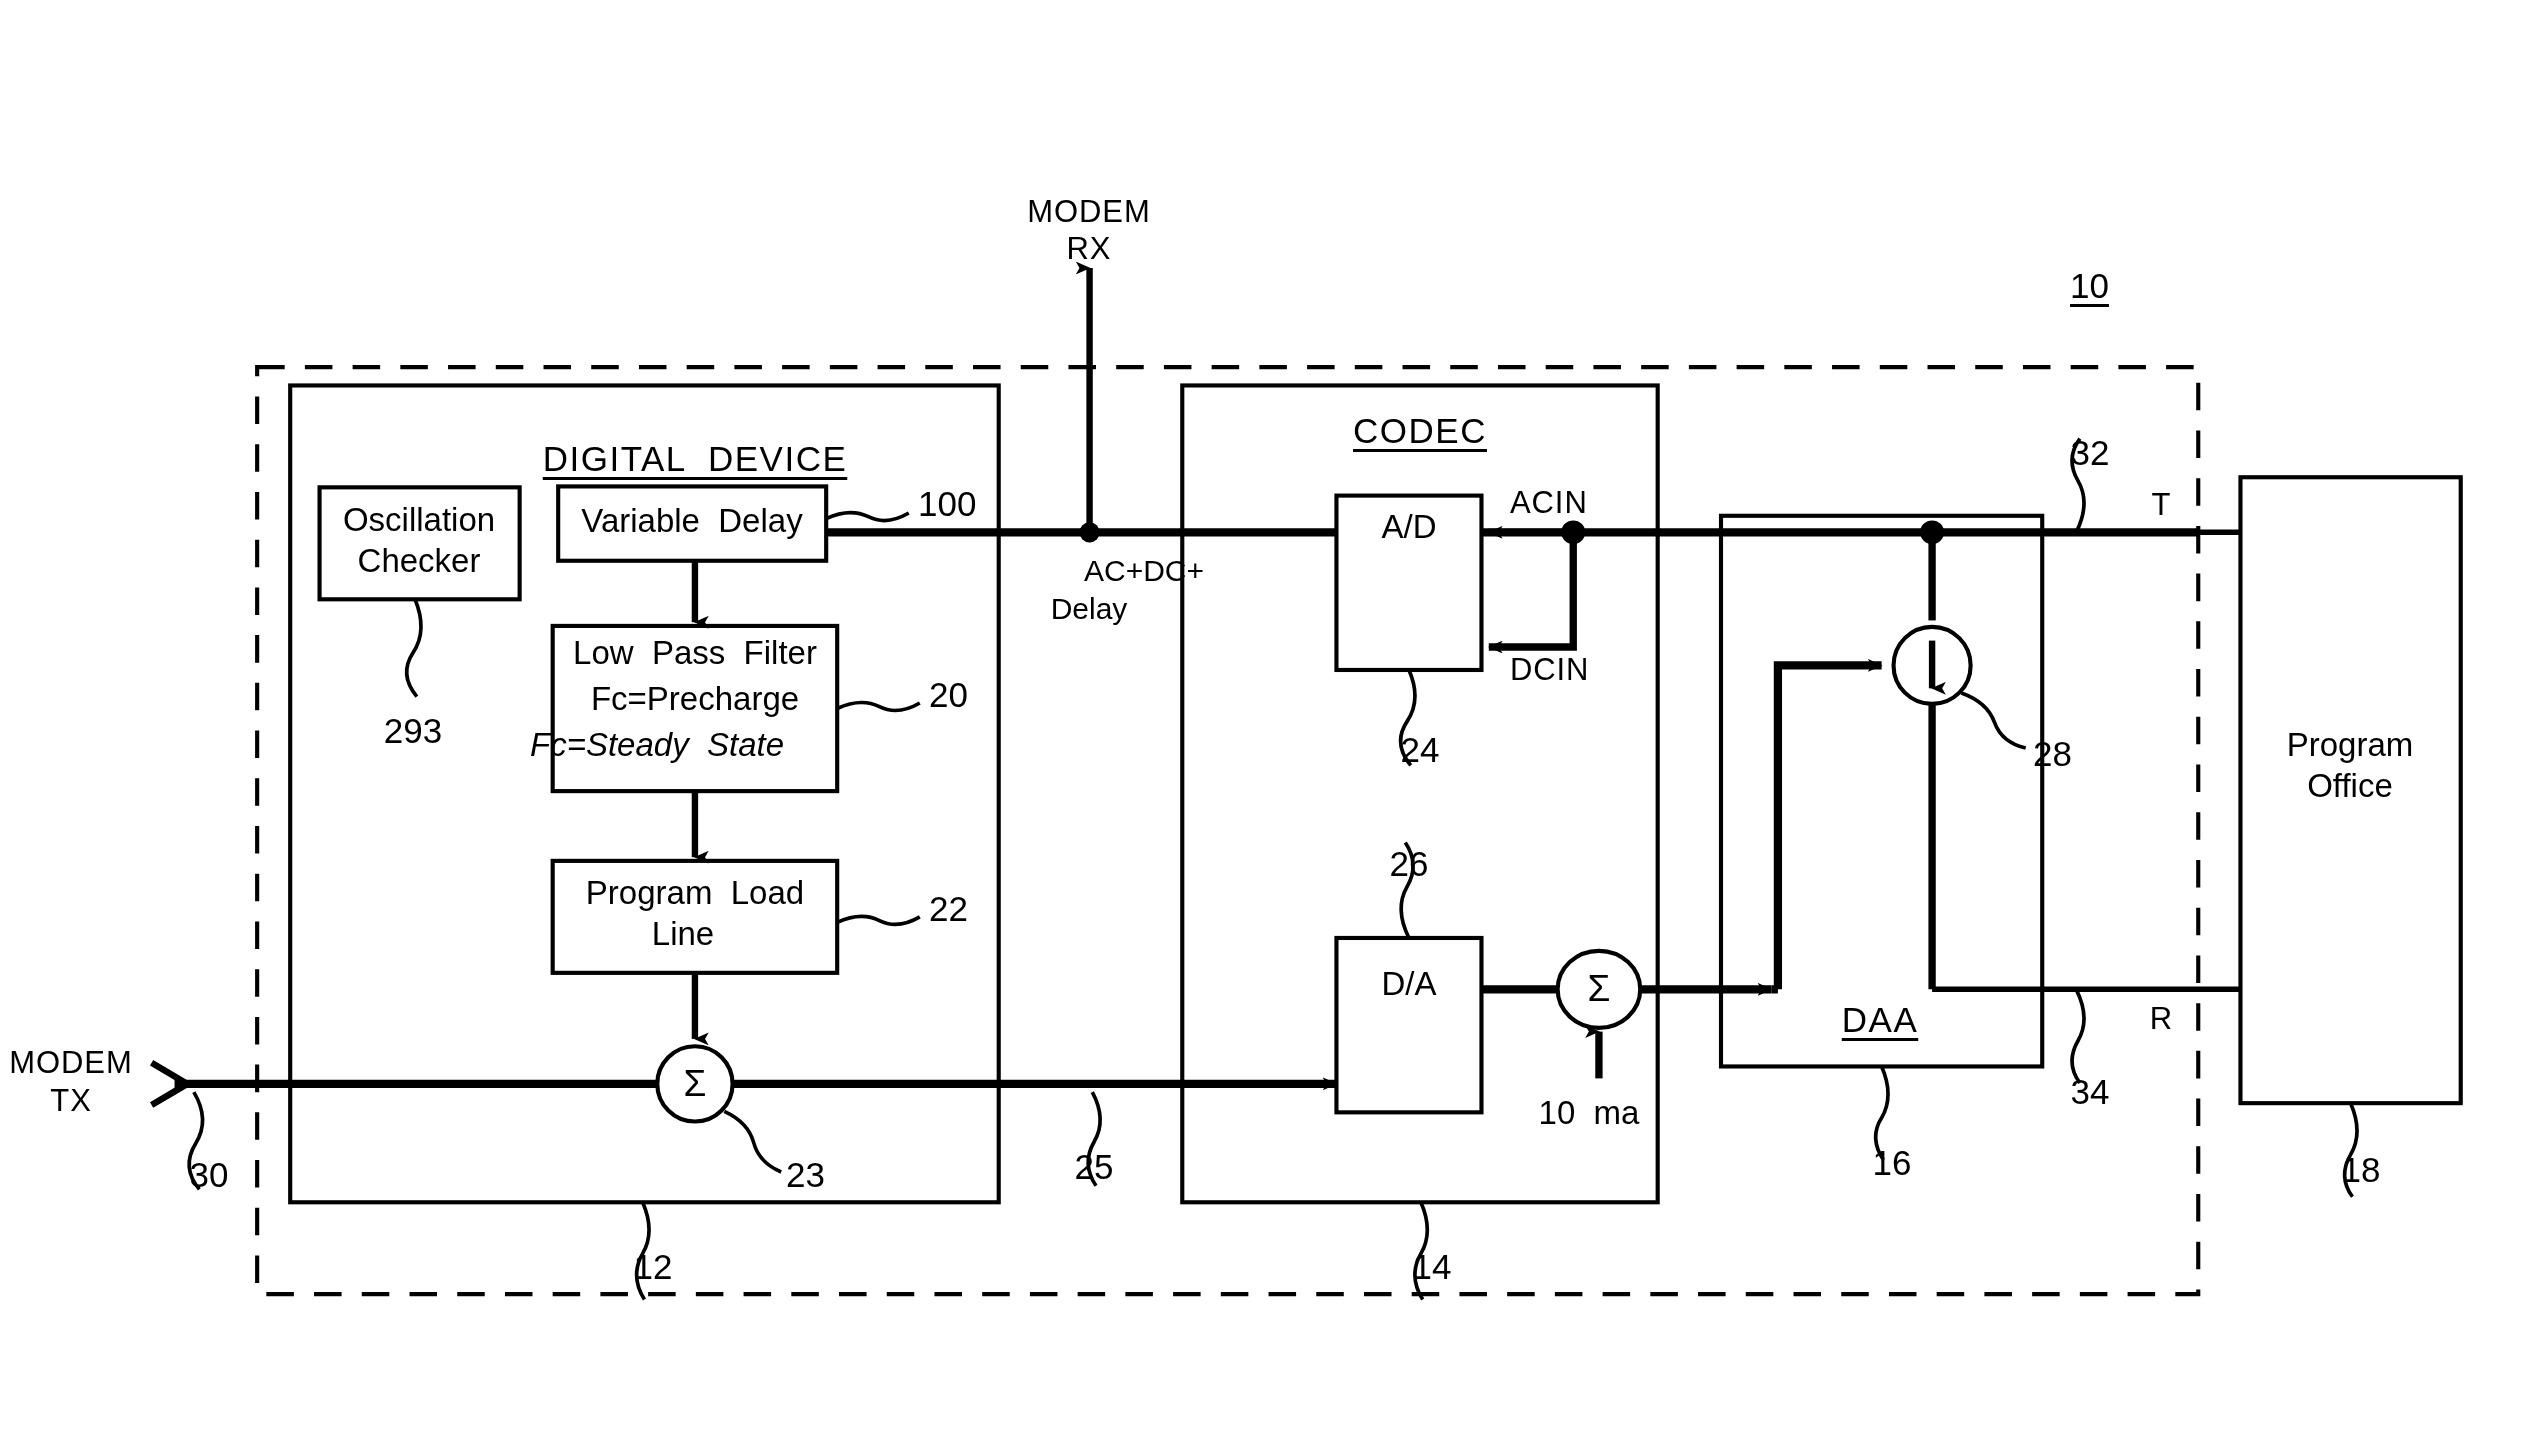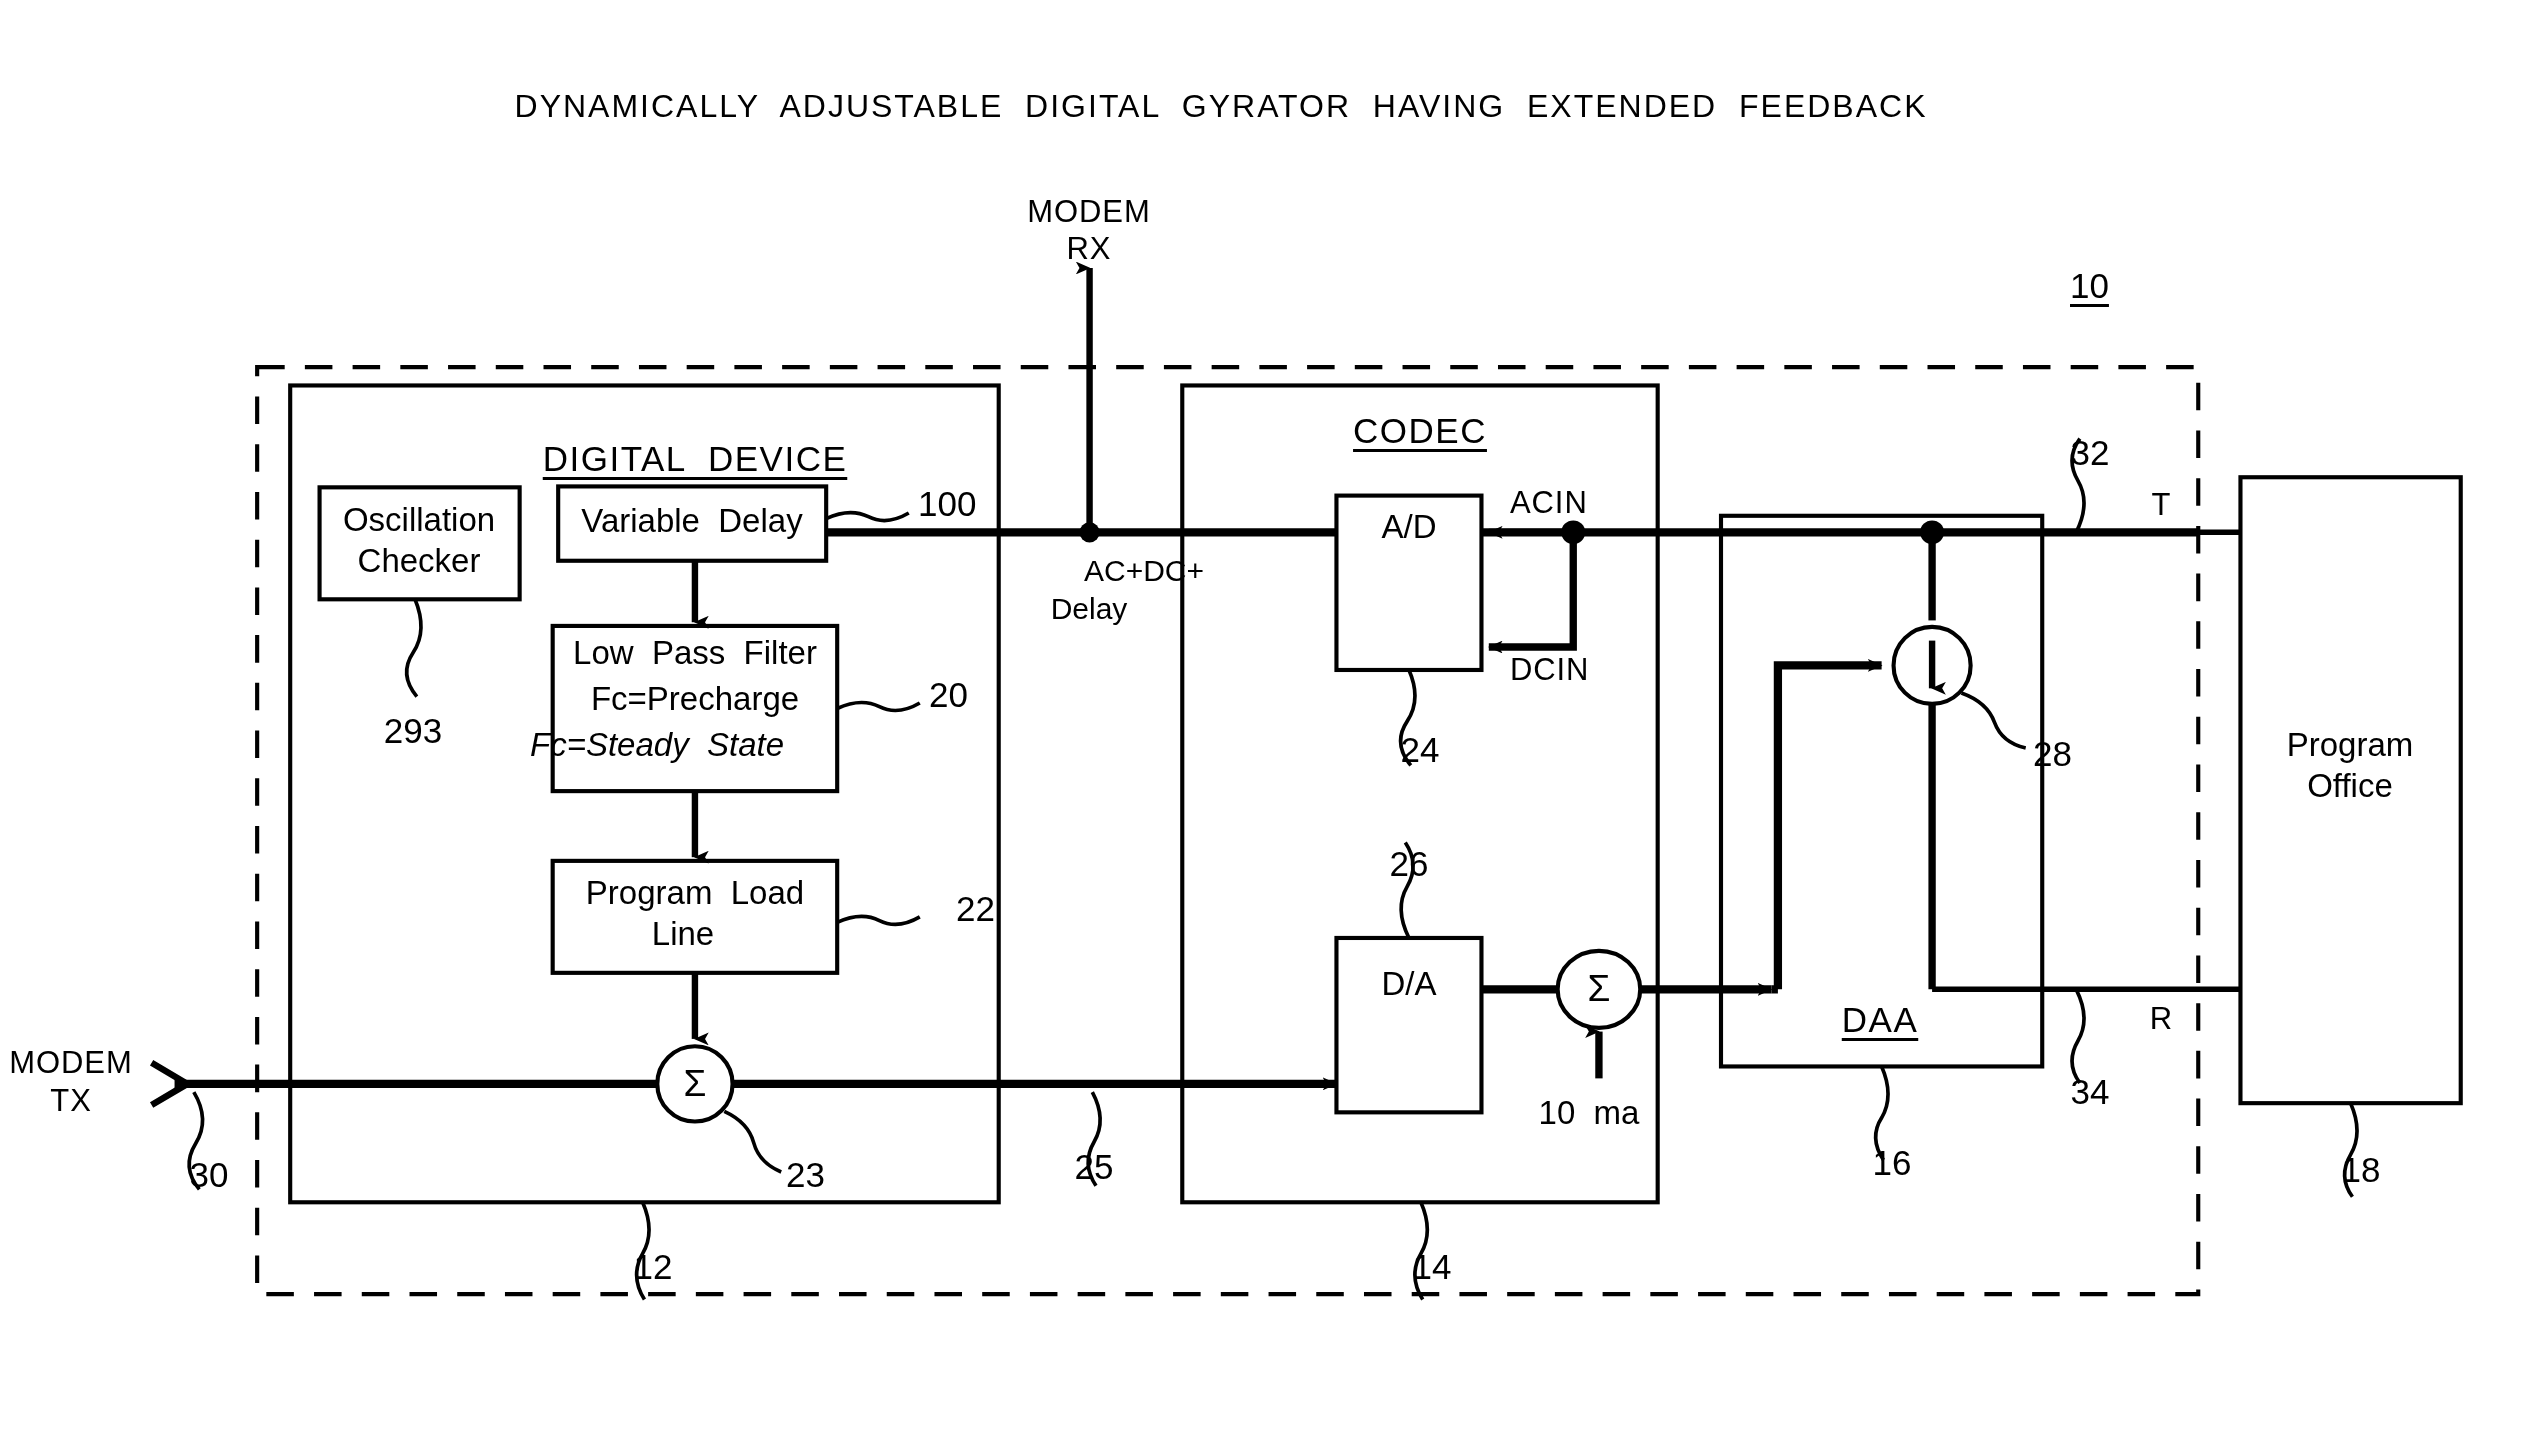--- a/index.html
+++ b/index.html
@@ -101,21 +101,20 @@
     <path d="M1535,1022 q-16,-32 -2,-56 q14,-24 -2,-48" fill="none" stroke="#000" stroke-width="4"></path>
     <path d="M1548,1310 q14,32 0,56 q-14,24 2,50" fill="none" stroke="#000" stroke-width="4"></path>
     <path d="M2137,755 q28,10 36,32 q8,22 34,28" fill="none" stroke="#000" stroke-width="4"></path>
     <path d="M2050,1162 q14,32 0,56 q-14,22 2,46" fill="none" stroke="#000" stroke-width="4"></path>
     <path d="M2262,580 q16,-32 2,-56 q-14,-24 2,-46" fill="none" stroke="#000" stroke-width="4"></path>
     <path d="M2262,1078 q16,32 2,56 q-14,24 2,46" fill="none" stroke="#000" stroke-width="4"></path>
     <path d="M2561,1202 q14,32 0,56 q-14,24 2,46" fill="none" stroke="#000" stroke-width="4"></path>
     <path d="M211,1190 q18,30 2,56 q-16,26 4,50" fill="none" stroke="#000" stroke-width="4"></path>
   </svg>
 
-  <div class="lbl title ctr" style="left:1221px;top:89px;">DYNAMICALLY  ADJUSTABLE  DIGITAL  GYRATOR  HAVING  EXTENDED  FEEDBACK</div>
 
   <div class="lbl refu" style="left:2070px;top:266px;">10</div>
 
   <div class="lbl sig ctr" style="left:1089px;top:195px;">MODEM</div>
   <div class="lbl sig ctr" style="left:1089px;top:232px;">RX</div>
 
   <div class="lbl sig ctr" style="left:71px;top:1046px;">MODEM</div>
   <div class="lbl sig ctr" style="left:71px;top:1084px;">TX</div>
   <div class="lbl ref ctr" style="left:209px;top:1155px;">30</div>
 
@@ -128,21 +127,21 @@
   <div class="lbl blktxt ctr" style="left:692px;top:503px;">Variable  Delay</div>
   <div class="lbl ref" style="left:918px;top:484px;">100</div>
 
   <div class="lbl blktxt ctr" style="left:695px;top:635px;">Low  Pass  Filter</div>
   <div class="lbl blktxt ctr" style="left:695px;top:681px;">Fc=Precharge</div>
   <div class="lbl blktxt ctr" style="left:657px;top:727px;font-style:italic;">Fc=Steady  State</div>
   <div class="lbl ref" style="left:929px;top:675px;">20</div>
 
   <div class="lbl blktxt ctr" style="left:695px;top:875px;">Program  Load</div>
   <div class="lbl blktxt ctr" style="left:683px;top:916px;text-align:center;">Line</div>
-  <div class="lbl ref" style="left:929px;top:889px;margin-left:27px;">22</div>
+  <div class="lbl ref" style="left:929px;top:889px;">22</div>
 
   <div class="lbl sigma ctr" style="left:695px;top:1063px;">Σ</div>
   <div class="lbl ref" style="left:786px;top:1155px;">23</div>
 
   <div class="lbl ref ctr" style="left:653px;top:1247px;">12</div>
 
   <div class="lbl sigm ctr" style="left:1144px;top:554px;">AC+DC+</div>
   <div class="lbl sigm ctr" style="left:1089px;top:592px;">Delay</div>
   <div class="lbl ref ctr" style="left:1094px;top:1147px;">25</div>
 

